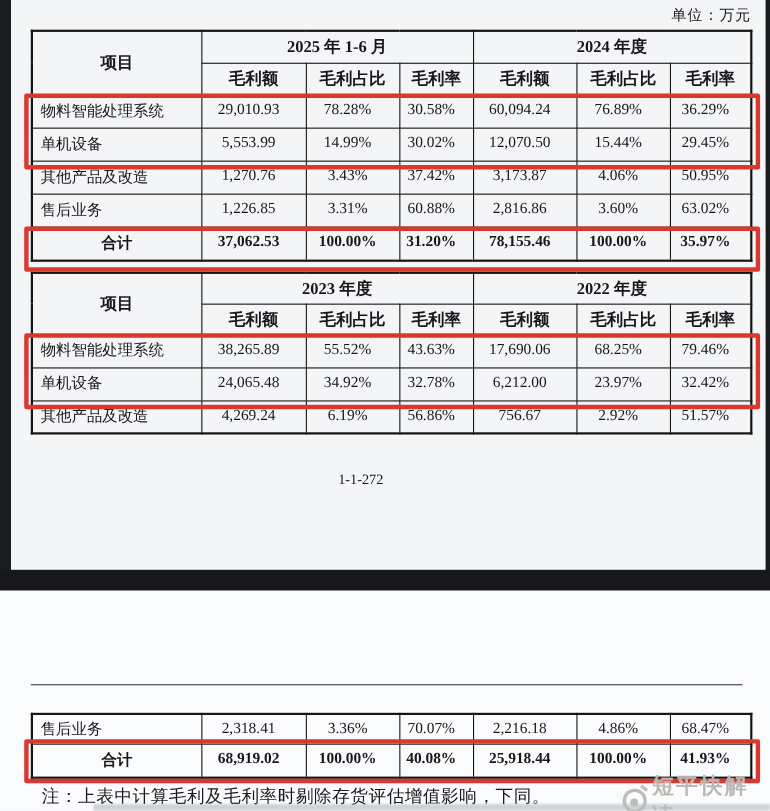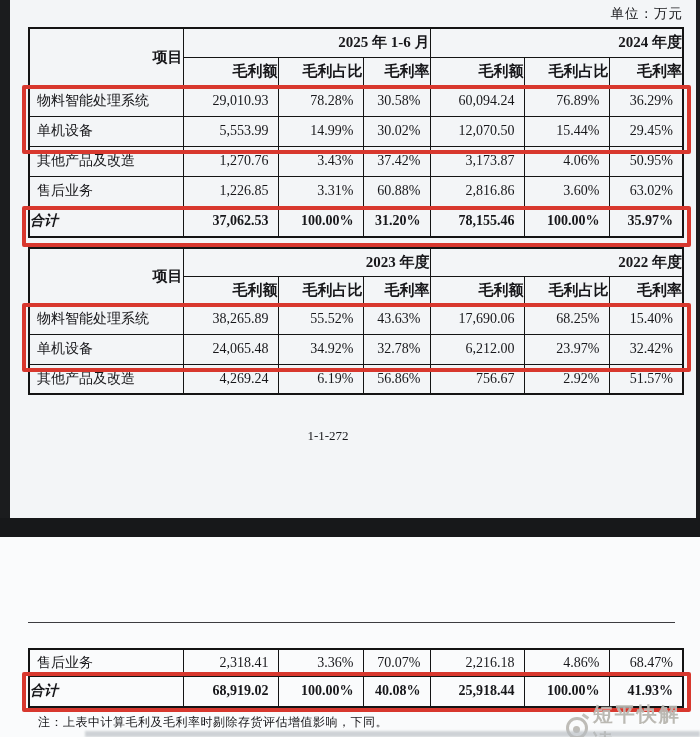--- a/index.html
+++ b/index.html
@@ -14,25 +14,25 @@
   .divider-bar{position:absolute;left:0;top:518px;width:700px;height:19px;background:#17181a;}
   .page2-bg{position:absolute;left:0;top:537px;width:700px;height:200px;background:#fafbfc;}
   .bottom-band{position:absolute;left:85px;top:731px;width:615px;height:6px;background:#b7bdc2;opacity:.65;filter:blur(1px);}
 
   .unit-label{position:absolute;right:17px;top:5px;font-size:13.5px;letter-spacing:1px;}
   .page-number{position:absolute;left:0;top:428px;width:656px;text-align:center;font-size:13px;}
 
   
   .doc-table{position:absolute;border-collapse:collapse;table-layout:fixed;border:2px solid #141414;}
   .doc-table th,.doc-table td{border:1.5px solid #141414;overflow:hidden;white-space:nowrap;vertical-align:middle;padding:0;}
-  .doc-table th{font-weight:bold;font-size:15px;text-align:right;}
-  .doc-table td.c-num{font-size:14px;text-align:right;padding-right:9px;}
+  .doc-table th{font-weight:bold;font-size:15px;text-align:center;}
+  .doc-table td.c-num{font-size:14px;text-align:center;padding-right:9px;}
   .doc-table td.c-label{font-size:14px;text-align:left;padding-left:7px;}
   .doc-table tr.total-row td{font-weight:bold;}
-  .doc-table tr.total-row td.c-label{padding-left:0;font-style:italic;}
+  .doc-table tr.total-row td.c-label{text-align:center;padding-left:0;}
 
   #table1{left:28px;top:27px;}
   #table2{left:28px;top:247px;}
   #table3{left:28px;top:648px;}
   #table1 thead tr{height:29px;}
   #table1 tbody tr{height:30px;}
   #table1 tbody tr.total-row{height:31px;}
   #table2 thead tr{height:28px;}
   #table2 tbody tr{height:30px;}
   #table3 tbody tr:nth-child(1){height:27px;}
@@ -44,21 +44,21 @@
   #red-box-2{left:22px;top:206px;width:661px;height:33px;}
   #red-box-3{left:22px;top:303px;width:661px;height:61px;}
   #red-box-4{left:22px;top:672px;width:661px;height:32px;}
 
   
   .p2-header{
     position:absolute;left:28px;top:598px;width:647px;height:24px;
     display:flex;justify-content:space-between;align-items:center;
     border-bottom:1.5px solid #3c3c40;font-size:12.5px;letter-spacing:.5px;
   }
-  .footnote{position:absolute;left:38px;top:714px;font-size:12px;letter-spacing:.5px;}
+  .footnote{position:absolute;left:38px;top:714px;font-size:16px;letter-spacing:.5px;}
 
   
   .watermark{position:absolute;left:566px;top:701px;display:flex;align-items:center;gap:5px;}
   .wm-ring{width:22px;height:22px;border:3px solid rgba(183,181,175,.9);border-radius:50%;position:relative;box-sizing:border-box;}
   .wm-ring::after{content:"";position:absolute;left:4px;top:6px;width:7px;height:7px;border-radius:50%;background:rgba(183,181,175,.9);}
   .wm-ring::before{content:"";position:absolute;right:-4px;top:-5px;width:7px;height:3px;background:rgba(183,181,175,.85);transform:rotate(35deg);}
   .wm-text{
     font-family:"Liberation Sans","DejaVu Sans",sans-serif;font-weight:bold;font-size:20px;
     color:rgba(181,179,173,.92);letter-spacing:2px;text-shadow:0 1px 0 rgba(255,255,255,.55);
   }
@@ -171,21 +171,21 @@
     </tr>
   </thead>
   <tbody>
       <tr>
         <td class="c-label">物料智能处理系统</td>
         <td class="c-num">38,265.89</td>
         <td class="c-num">55.52%</td>
         <td class="c-num">43.63%</td>
         <td class="c-num">17,690.06</td>
         <td class="c-num">68.25%</td>
-        <td class="c-num">15.40%</td>
+        <td class="c-num">79.46%</td>
       </tr>
       <tr>
         <td class="c-label">单机设备</td>
         <td class="c-num">24,065.48</td>
         <td class="c-num">34.92%</td>
         <td class="c-num">32.78%</td>
         <td class="c-num">6,212.00</td>
         <td class="c-num">23.97%</td>
         <td class="c-num">32.42%</td>
       </tr>

